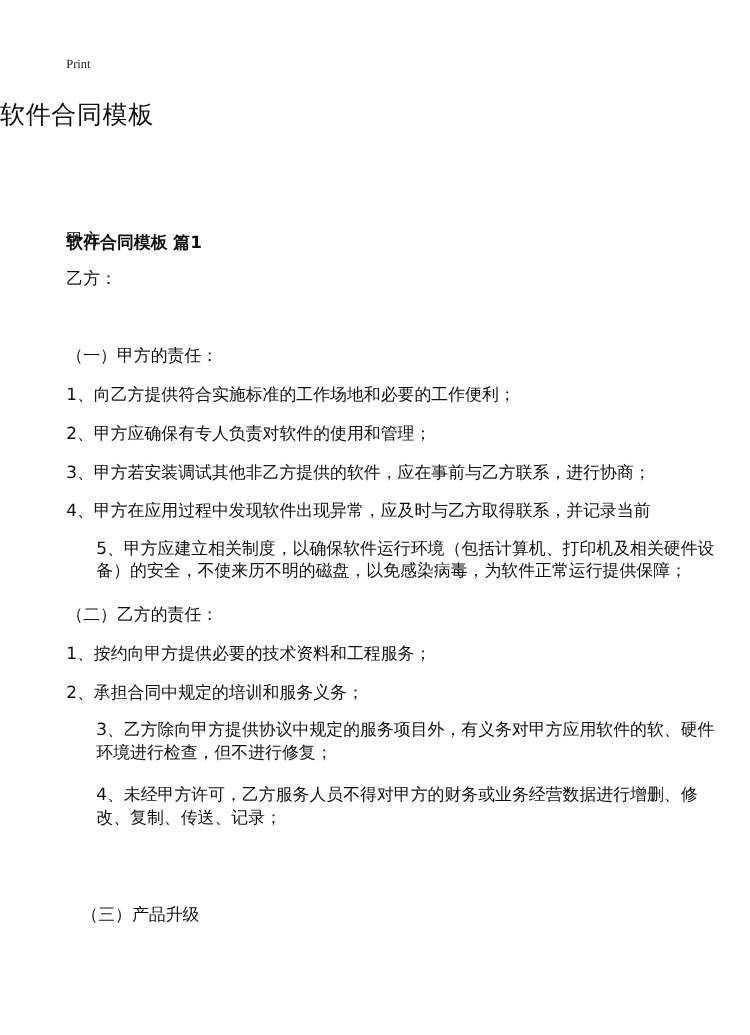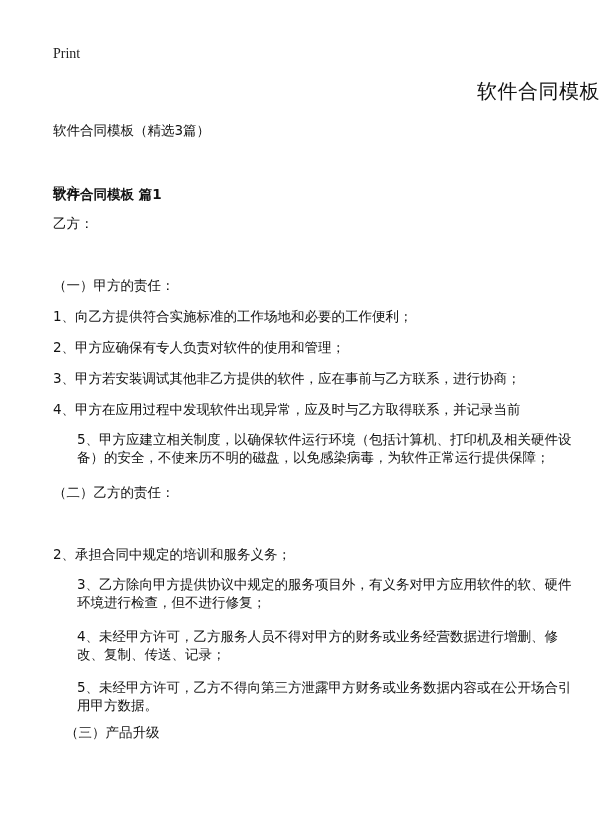--- a/index.html
+++ b/index.html
@@ -20,31 +20,31 @@
       left: 0;
       top: 0;
       width: 600px;
       height: 828px;
     }
     .print-link {
       position: absolute;
       left: 53px;
       top: 46px;
       font-family: "Liberation Serif", "DejaVu Serif", serif;
-      font-size: 14px;
+      font-size: 10px;
       color: #222222;
       text-decoration: none;
       cursor: pointer;
     }
     .doc-title {
       position: absolute;
       left: 0;
       width: 600px;
       top: 78px;
-      text-align: right;
+      text-align: left;
       font-size: 20px;
       font-weight: normal;
       margin: 0;
       letter-spacing: 0.5px;
     }
     .line {
       position: absolute;
       left: 53px;
       width: 500px;
       font-size: 13.5px;
@@ -65,21 +65,20 @@
   </style>
 </head>
 <body>
 
 <div class="page">
 
   <a class="print-link">Print</a>
 
   <h1 class="doc-title">软件合同模板</h1>
 
-  <p class="line" style="top:121px;">软件合同模板（精选3篇）</p>
 
   <p class="line bold" style="top:153px;">软件合同模板 篇1</p>
 
   <p class="line" style="top:183px;">甲方：</p>
 
   <p class="line" style="top:214px;">乙方：</p>
 
 
   <p class="line" style="top:276px;">（一）甲方的责任：</p>
 
@@ -88,24 +87,24 @@
   <p class="line" style="top:338px;">2、甲方应确保有专人负责对软件的使用和管理；</p>
 
   <p class="line" style="top:369px;">3、甲方若安装调试其他非乙方提供的软件，应在事前与乙方联系，进行协商；</p>
 
   <p class="line" style="top:400px;">4、甲方在应用过程中发现软件出现异常，应及时与乙方取得联系，并记录当前</p>
 
   <p class="line wrap" style="top:430px;">5、甲方应建立相关制度，以确保软件运行环境（包括计算机、打印机及相关硬件设备）的安全，不使来历不明的磁盘，以免感染病毒，为软件正常运行提供保障；</p>
 
   <p class="line" style="top:483px;">（二）乙方的责任：</p>
 
+  <p class="line" style="top:514px;">1、按约向甲方提供必要的技术资料和工程服务；</p>
 
   <p class="line" style="top:545px;">2、承担合同中规定的培训和服务义务；</p>
 
   <p class="line wrap" style="top:575px;">3、乙方除向甲方提供协议中规定的服务项目外，有义务对甲方应用软件的软、硬件环境进行检查，但不进行修复；</p>
 
   <p class="line wrap" style="top:627px;">4、未经甲方许可，乙方服务人员不得对甲方的财务或业务经营数据进行增删、修改、复制、传送、记录；</p>
 
-  <p class="line wrap" style="top:678px;">5、未经甲方许可，乙方不得向第三方泄露甲方财务或业务数据内容或在公开场合引用甲方数据。</p>
 
   <p class="line" style="top:723px;margin-left:12px;">（三）产品升级</p>
 
 </div>
 
 </body></html>

